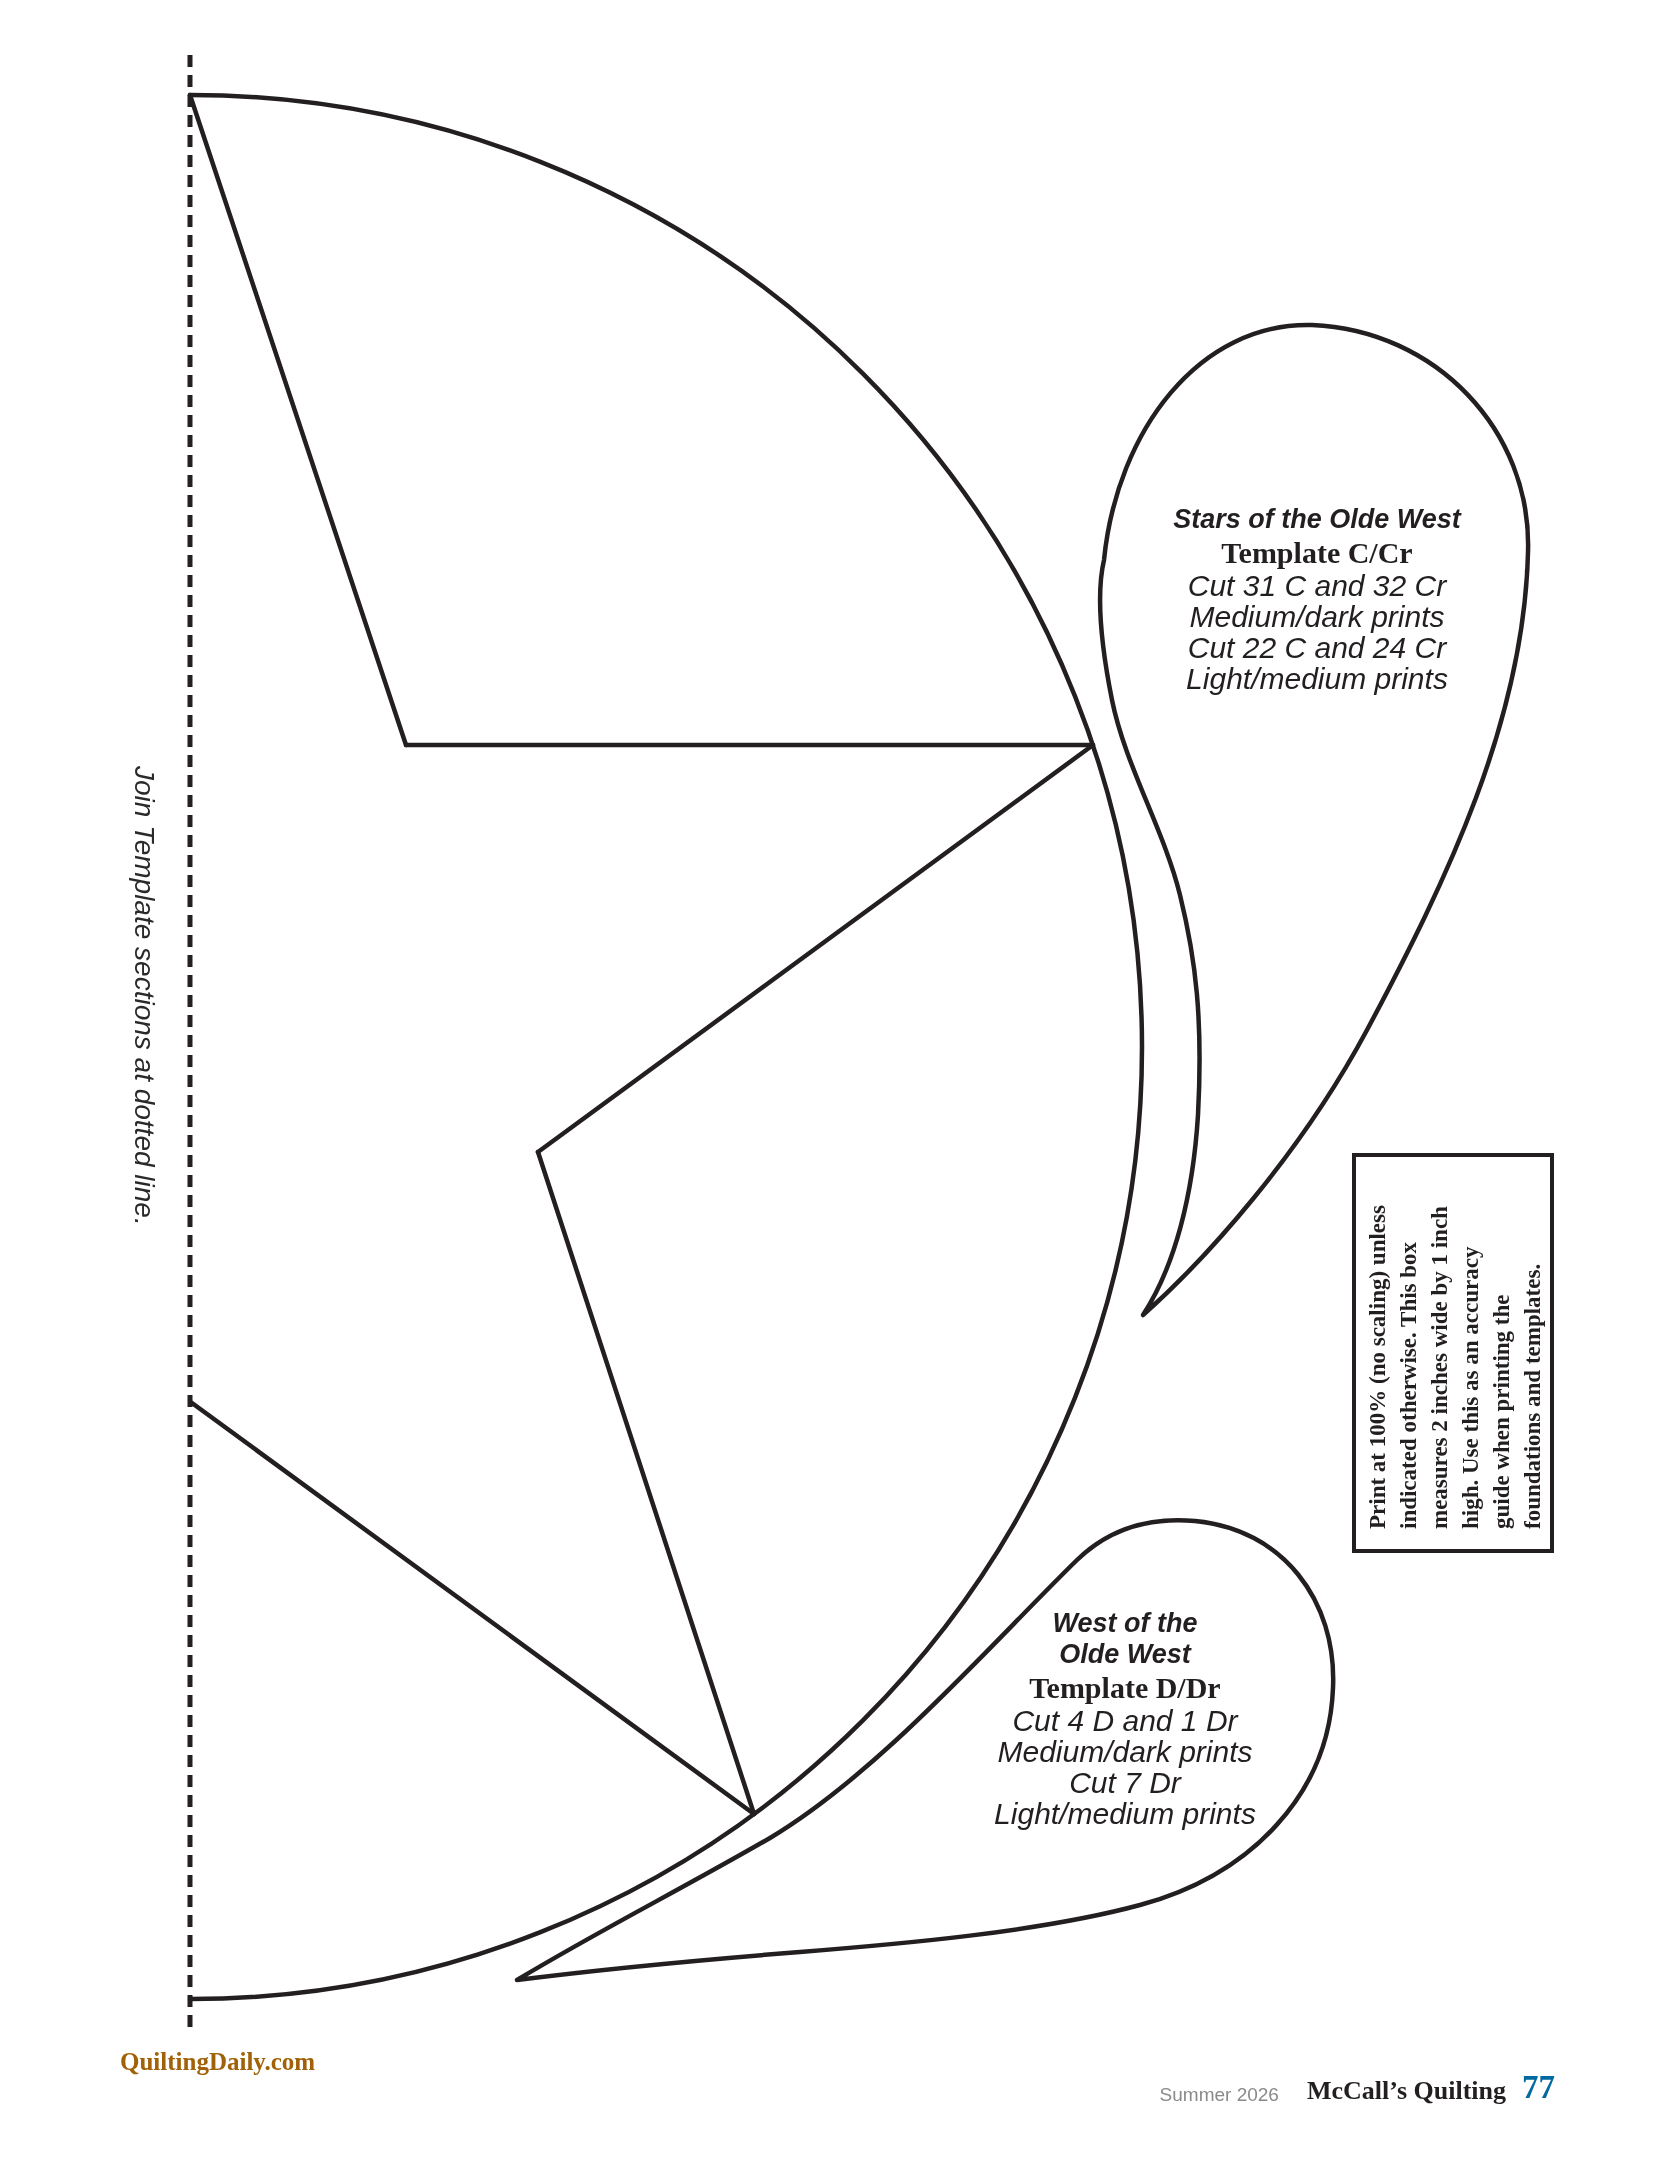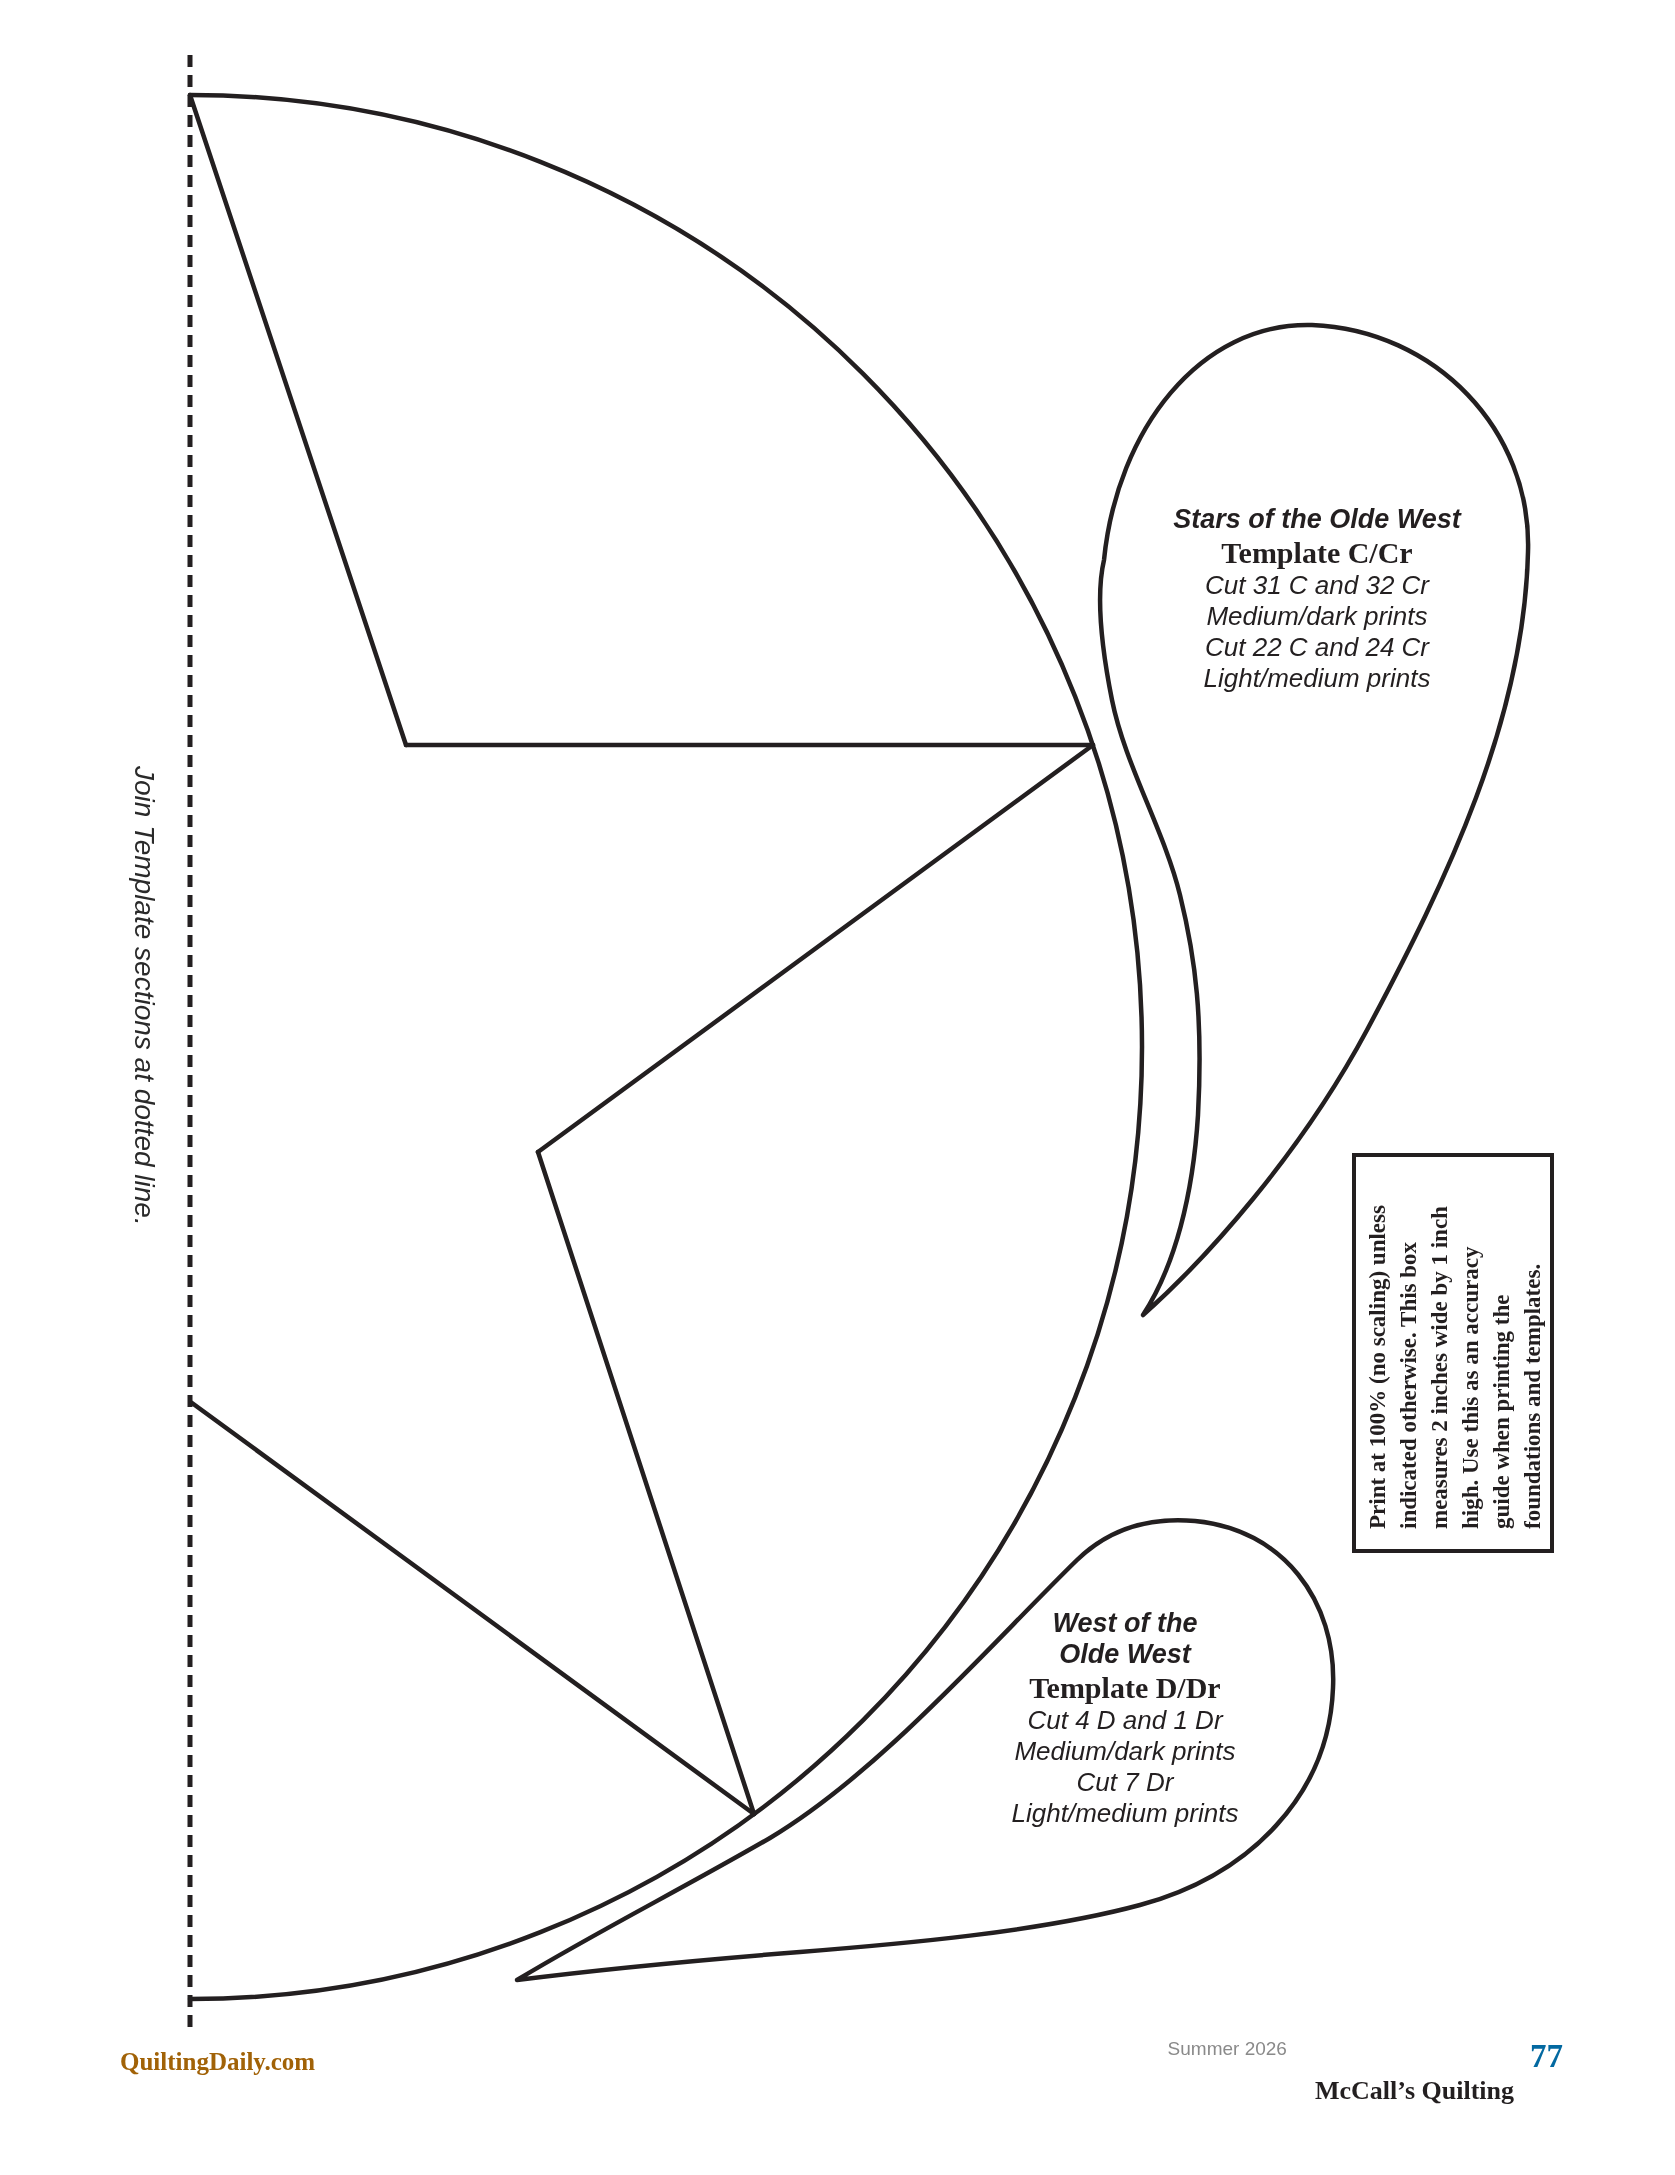--- a/index.html
+++ b/index.html
@@ -13,21 +13,21 @@
   }
   svg.artwork{position:absolute;left:0;top:0;}
   svg.artwork path, svg.artwork line{
     fill:none;stroke:#231f20;stroke-width:4.5;stroke-linecap:round;stroke-linejoin:round;
   }
   svg.artwork line.dashed{stroke-width:5;stroke-dasharray:12 8;stroke-linecap:butt;}
 
   .label-block{position:absolute;text-align:center;}
   .label-title{font-style:italic;font-weight:bold;font-size:27px;line-height:31px;text-align:center;}
   .label-name{font-weight:bold;font-size:30px;line-height:35px;font-family:Liberation Serif, serif;}
-  .label-cut{font-style:italic;font-size:26px;line-height:31px;}
+  .label-cut{font-style:italic;font-size:30px;line-height:31px;}
   .c-label{left:1117px;top:504px;width:400px;}
   .d-label{left:925px;top:1608px;width:400px;}
 
   .join-caption{
     position:absolute;left:160px;top:766px;width:505px;height:34px;
     transform-origin:0 0;transform:rotate(90deg);
     font-style:italic;font-size:28px;white-space:nowrap;color:#2a2a2a;
   }
 
   .accuracy-box{
@@ -40,22 +40,22 @@
     font-family:"Liberation Serif", serif;font-weight:bold;
     font-size:23px;line-height:31px;
     padding:6px 6px 0 20px;box-sizing:border-box;
   }
 
   .footer-left{
     position:absolute;left:120px;top:2048px;
     font-family:"Liberation Serif", serif;font-weight:600;font-size:25px;color:#a16207;
   }
   .footer-right{
-    position:absolute;right:112px;top:2038px;
-    display:flex;align-items:flex-start;
+    position:absolute;right:120px;top:2038px;
+    display:flex;align-items:flex-end;
   }
   .footer-season{font-family:"Liberation Sans", sans-serif;font-size:19px;color:#8a8a8a;margin-right:28px;}
   .footer-mag{font-family:"Liberation Serif", serif;font-weight:600;font-size:26px;color:#231f20;margin-right:16px;margin-top:38px;}
   .footer-page{font-family:"Liberation Serif", serif;font-weight:bold;font-size:33px;color:#0369a1;}
 </style>
 </head>
 <body>
 
 <div class="page">
 

